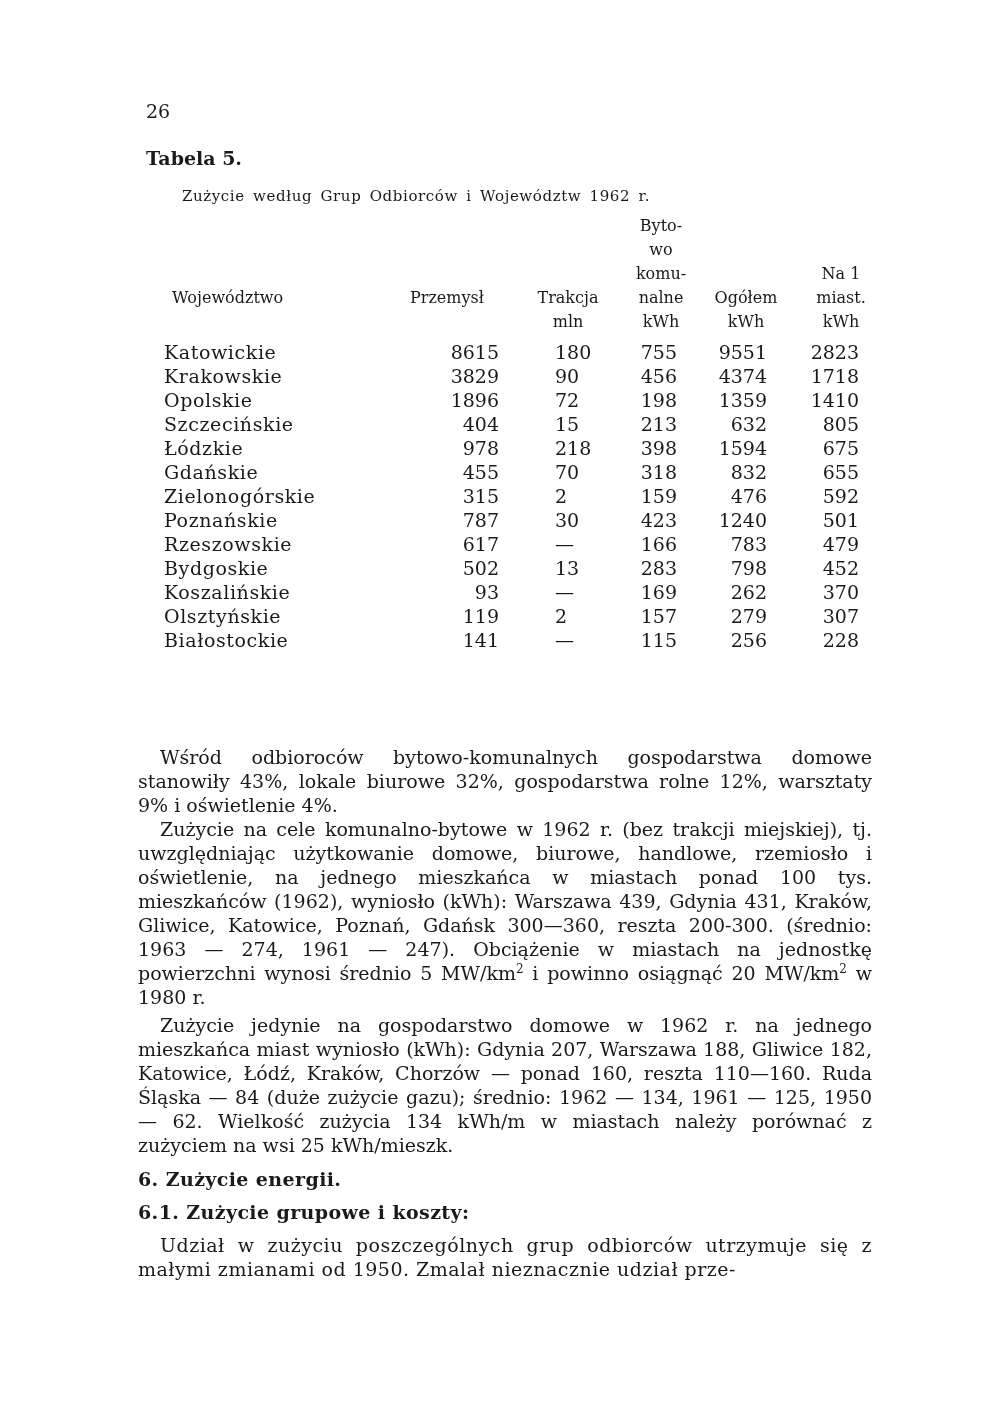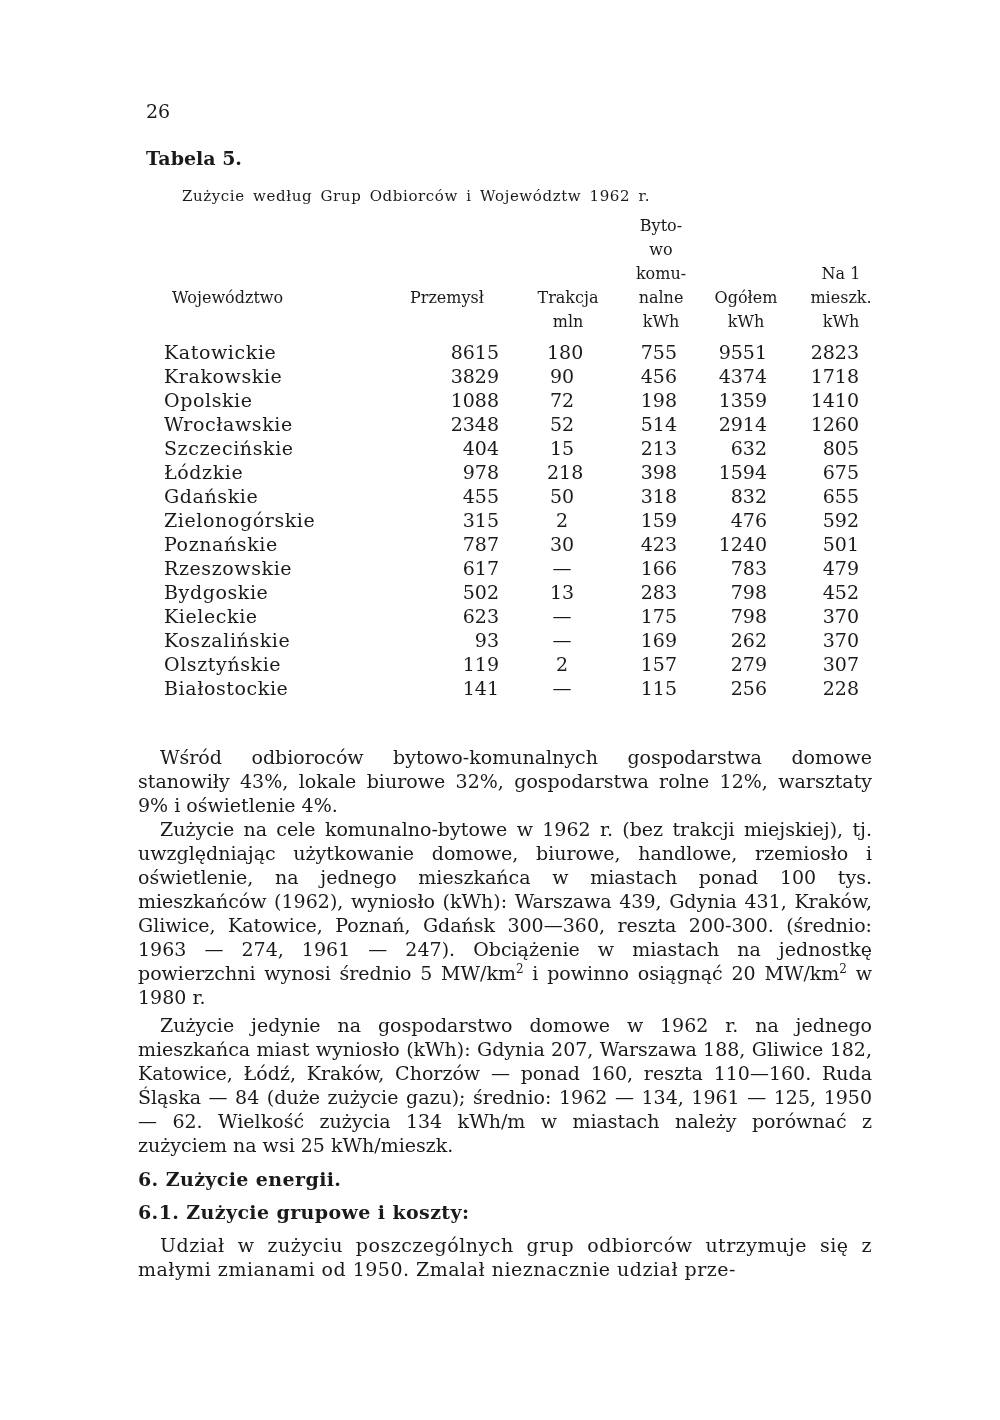--- a/index.html
+++ b/index.html
@@ -37,21 +37,21 @@
     }
     .data-table td {
       padding: 0; height: 24px; line-height: 24px; white-space: nowrap;
     }
     .col-name { width: 240px; text-align: left; letter-spacing: 0.6px; }
     .col-prz { width: 95px; text-align: right; }
     .col-tra { width: 90px; text-align: right; padding-right: 0; }
     .col-byt { width: 88px; text-align: right; }
     .col-ogo { width: 90px; text-align: right; }
     .col-na1 { width: 92px; text-align: right; }
-    .col-tra span { display: inline-block; width: 30px; text-align: center; margin-right: 12px; }
+    .col-tra span { display: inline-block; width: 30px; text-align: left; margin-right: 4px; }
 
     .body-text {
       position: absolute; left: 138px; width: 734px;
       font-size: 19px; line-height: 24px;
       text-align: justify;
     }
     .body-text p { margin: 0; text-indent: 22px; text-align: justify; }
     .para1 { top: 745px; }
     .para2 { top: 817px; }
     .para3 { top: 1013px; }
@@ -83,21 +83,21 @@
   <div>komu-</div>
   <div>nalne</div>
   <div>kWh</div>
 </div>
 <div class="header-cell hdr-ogo">
   <div>Ogółem</div>
   <div>kWh</div>
 </div>
 <div class="header-cell hdr-na1">
   <div>Na 1</div>
-  <div>mieszk.</div>
+  <div>miast.</div>
   <div>kWh</div>
 </div>
 
 <table class="data-table">
   <tbody id="table-body">
       <tr>
         <td class="col-name">Katowickie</td>
         <td class="col-prz">8615</td>
         <td class="col-tra"><span>180</span></td>
         <td class="col-byt">755</td>
@@ -107,54 +107,46 @@
       <tr>
         <td class="col-name">Krakowskie</td>
         <td class="col-prz">3829</td>
         <td class="col-tra"><span>90</span></td>
         <td class="col-byt">456</td>
         <td class="col-ogo">4374</td>
         <td class="col-na1">1718</td>
       </tr>
       <tr>
         <td class="col-name">Opolskie</td>
-        <td class="col-prz">1088</td>
+        <td class="col-prz">1896</td>
         <td class="col-tra"><span>72</span></td>
         <td class="col-byt">198</td>
         <td class="col-ogo">1359</td>
         <td class="col-na1">1410</td>
-      </tr>
-      <tr>
-        <td class="col-name">Wrocławskie</td>
-        <td class="col-prz">2348</td>
-        <td class="col-tra"><span>52</span></td>
-        <td class="col-byt">514</td>
-        <td class="col-ogo">2914</td>
-        <td class="col-na1">1260</td>
       </tr>
       <tr>
         <td class="col-name">Szczecińskie</td>
         <td class="col-prz">404</td>
         <td class="col-tra"><span>15</span></td>
         <td class="col-byt">213</td>
         <td class="col-ogo">632</td>
         <td class="col-na1">805</td>
       </tr>
       <tr>
         <td class="col-name">Łódzkie</td>
         <td class="col-prz">978</td>
         <td class="col-tra"><span>218</span></td>
         <td class="col-byt">398</td>
         <td class="col-ogo">1594</td>
         <td class="col-na1">675</td>
       </tr>
       <tr>
         <td class="col-name">Gdańskie</td>
         <td class="col-prz">455</td>
-        <td class="col-tra"><span>50</span></td>
+        <td class="col-tra"><span>70</span></td>
         <td class="col-byt">318</td>
         <td class="col-ogo">832</td>
         <td class="col-na1">655</td>
       </tr>
       <tr>
         <td class="col-name">Zielonogórskie</td>
         <td class="col-prz">315</td>
         <td class="col-tra"><span>2</span></td>
         <td class="col-byt">159</td>
         <td class="col-ogo">476</td>
@@ -178,28 +170,20 @@
       </tr>
       <tr>
         <td class="col-name">Bydgoskie</td>
         <td class="col-prz">502</td>
         <td class="col-tra"><span>13</span></td>
         <td class="col-byt">283</td>
         <td class="col-ogo">798</td>
         <td class="col-na1">452</td>
       </tr>
       <tr>
-        <td class="col-name">Kieleckie</td>
-        <td class="col-prz">623</td>
-        <td class="col-tra"><span>—</span></td>
-        <td class="col-byt">175</td>
-        <td class="col-ogo">798</td>
-        <td class="col-na1">370</td>
-      </tr>
-      <tr>
         <td class="col-name">Koszalińskie</td>
         <td class="col-prz">93</td>
         <td class="col-tra"><span>—</span></td>
         <td class="col-byt">169</td>
         <td class="col-ogo">262</td>
         <td class="col-na1">370</td>
       </tr>
       <tr>
         <td class="col-name">Olsztyńskie</td>
         <td class="col-prz">119</td>

